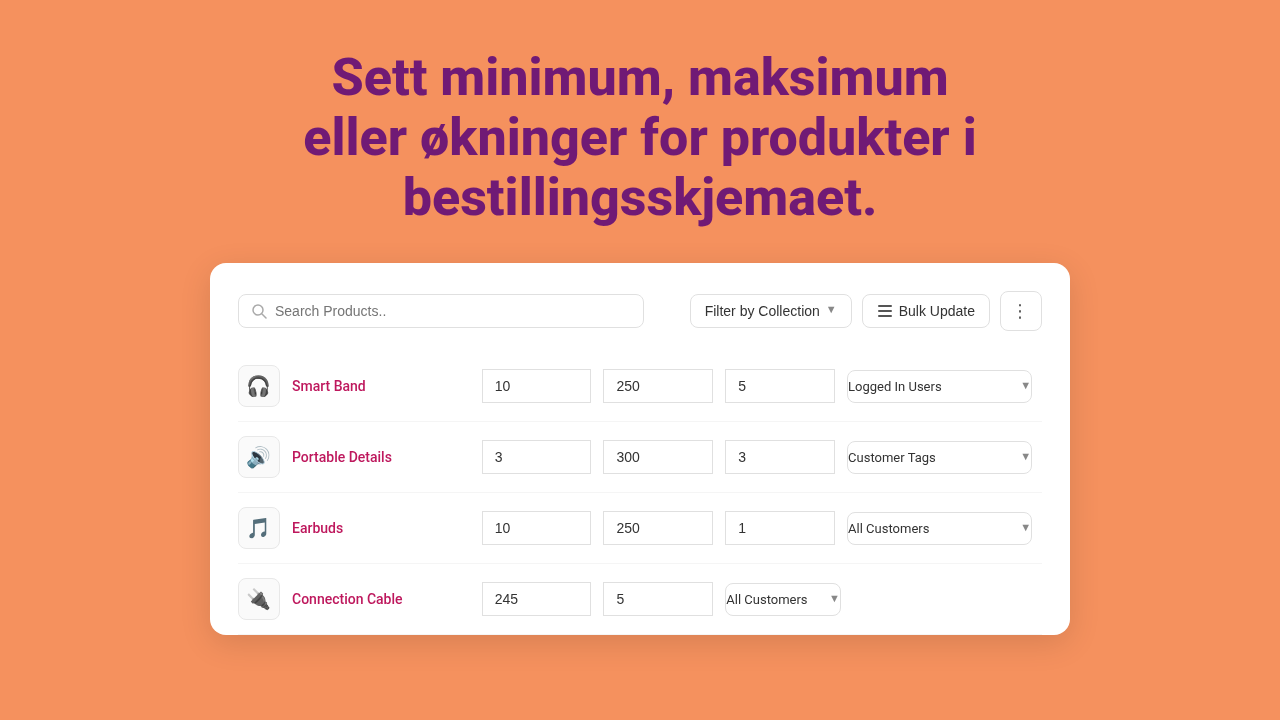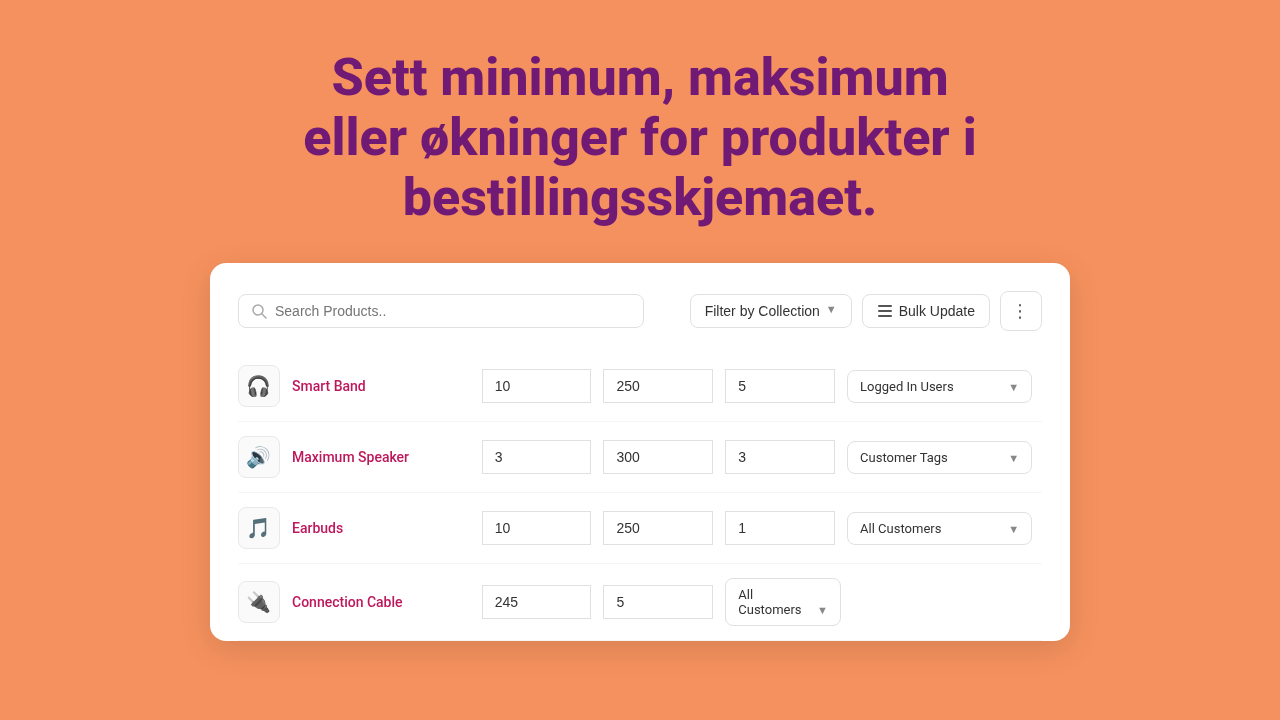--- a/index.html
+++ b/index.html
@@ -152,25 +152,25 @@
       border-radius: 0;
       padding: 8px 12px;
       font-size: 14px;
       color: #333;
       width: 90%;
       outline: none;
     }
 
     .show-select {
       display: flex;
-      align-items: flex-end;
+      align-items: flex-start;
       justify-content: space-between;
       border: 1.5px solid #e0e0e0;
       border-radius: 8px;
-      padding: 8px 12px;
+      padding: 8px 0;
       font-size: 13px;
       color: #333;
       cursor: pointer;
       background: white;
       width: 95%;
     }
 
     .chevron {
       font-size: 11px;
       color: #888;
@@ -233,21 +233,21 @@
     <div>
       <div class="show-select">
         <span>Logged In Users</span>
         <span class="chevron">▼</span>
       </div>
     </div>
   </div>
       <div class="table-row">
     <div class="product-details">
       <div class="product-thumb">🔊</div>
-      <span class="product-name">Maximum Speaker</span>
+      <span class="product-name">Portable Details</span>
     </div>
     <div>
       <input class="num-input" type="text" value="3" style="">
     </div>
     <div>
       <input class="num-input" type="text" value="300" style="">
     </div>
     <div>
       <input class="num-input" type="text" value="3" style="">
     </div>

